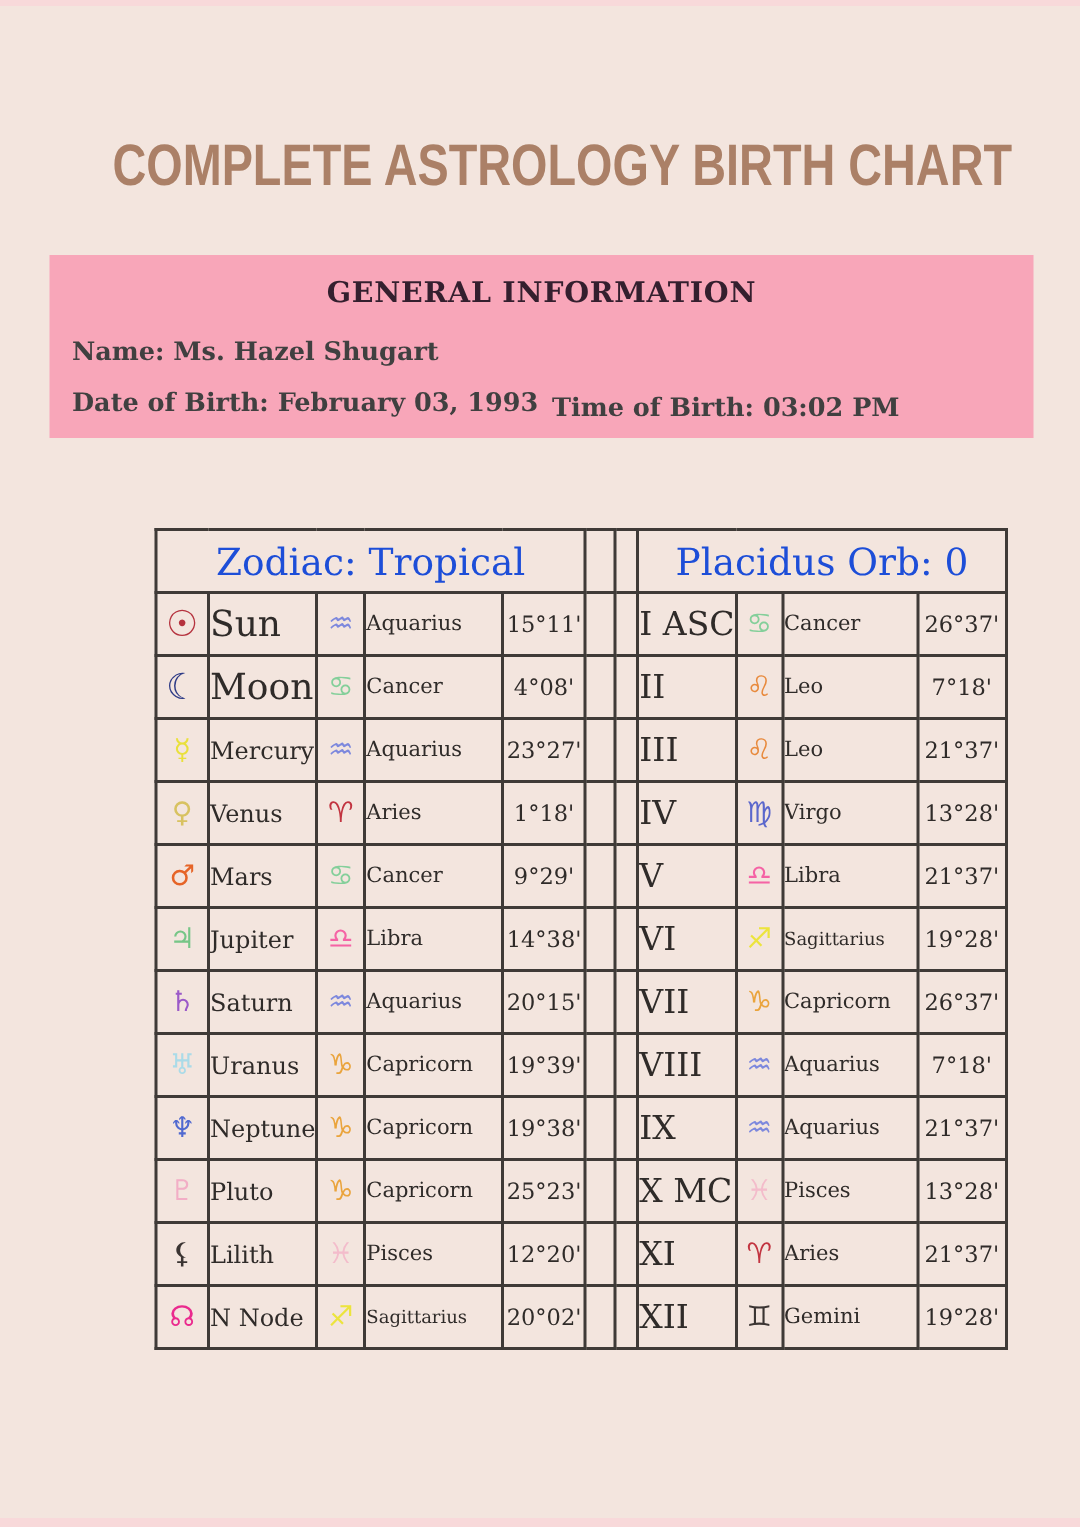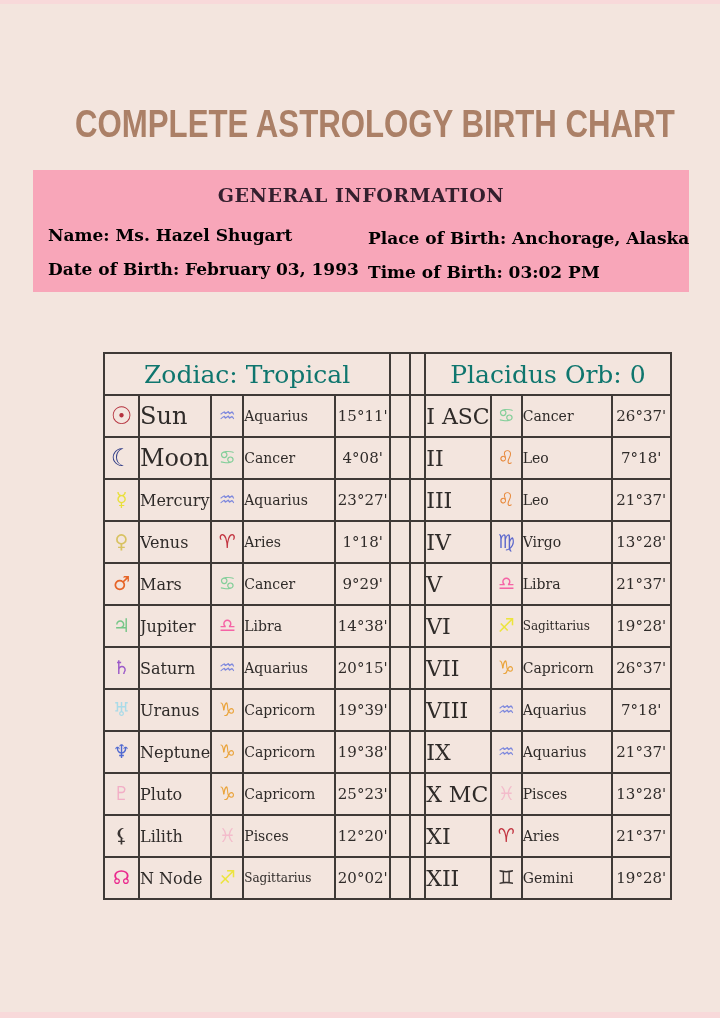--- a/index.html
+++ b/index.html
@@ -9,21 +9,21 @@
     background:#f3e5de;
     font-family:"DejaVu Serif", serif;
     color:#2f2b29;
     overflow:hidden;
   }
   .edge-strip{position:absolute;left:0;width:720px;background:#f8d9da;}
   .edge-top{top:0;height:4px;}
   .edge-bottom{bottom:0;height:6px;}
 
   
-  .title-wrap{position:absolute;top:102px;left:0;width:720px;text-align:center;}
+  .title-wrap{position:absolute;top:89px;left:0;width:720px;text-align:center;}
   .title{
     display:inline-block;
     font-family:"Liberation Sans", sans-serif;
     font-weight:bold;
     font-size:39px;
     letter-spacing:0px;
     color:#ab8067;
     transform:scaleX(0.80);
     transform-origin:center;
     white-space:nowrap;
@@ -39,21 +39,21 @@
   .info-heading{
     position:absolute;top:14px;left:0;width:100%;
     text-align:center;
     font-size:19px;font-weight:bold;
     letter-spacing:0.5px;
     color:#341f2e;
   }
   .info-field{
     position:absolute;
     font-size:17px;font-weight:bold;
-    color:#000000;
+    color:#404040;
     white-space:nowrap;
   }
   .f-name{left:15px;top:55px;}
   .f-dob{left:15px;top:89px;}
   .f-place{left:335px;top:58px;}
   .f-time{left:335px;top:92px;}
 
   
   .chart-table{
     position:absolute;left:103px;top:352px;
@@ -66,21 +66,21 @@
     overflow:hidden;
     white-space:nowrap;
     height:40px;
     vertical-align:middle;
   }
   .chart-table thead th{
     height:40px;
     font-size:25px;
     font-weight:normal;
     text-align:center;
-    color:#0f766e;
+    color:#1d4ed8;
   }
   .c-icon{text-align:center;font-family:"DejaVu Sans",sans-serif;}
   .c-icon span{font-size:19px;font-weight:bold;line-height:1;}
   .c-icon span.big{font-size:24px;}
   .c-pname{font-size:16px;padding-left:3px;}
   .c-pname.big{font-size:24px;}
   .c-sname{font-size:14px;padding-left:7px;}
   .c-sname.small{font-size:12px;}
   .c-deg{font-size:15px;text-align:center;}
   .c-house{font-size:22px;padding-left:4px;}
@@ -93,21 +93,20 @@
   <div class="edge-strip edge-bottom"></div>
 
   <div class="title-wrap">
     <span class="title">COMPLETE ASTROLOGY BIRTH CHART</span>
   </div>
 
   <div class="info-box">
     <div class="info-heading">GENERAL INFORMATION</div>
     <div class="info-field f-name">Name: Ms. Hazel Shugart</div>
     <div class="info-field f-dob">Date of Birth: February 03, 1993</div>
-    <div class="info-field f-place">Place of Birth: Anchorage, Alaska</div>
     <div class="info-field f-time">Time of Birth: 03:02 PM</div>
   </div>
 
   <table class="chart-table">
     <colgroup>
       <col style="width:35px">
         <col style="width:70px">
         <col style="width:32px">
         <col style="width:92px">
         <col style="width:55px">

